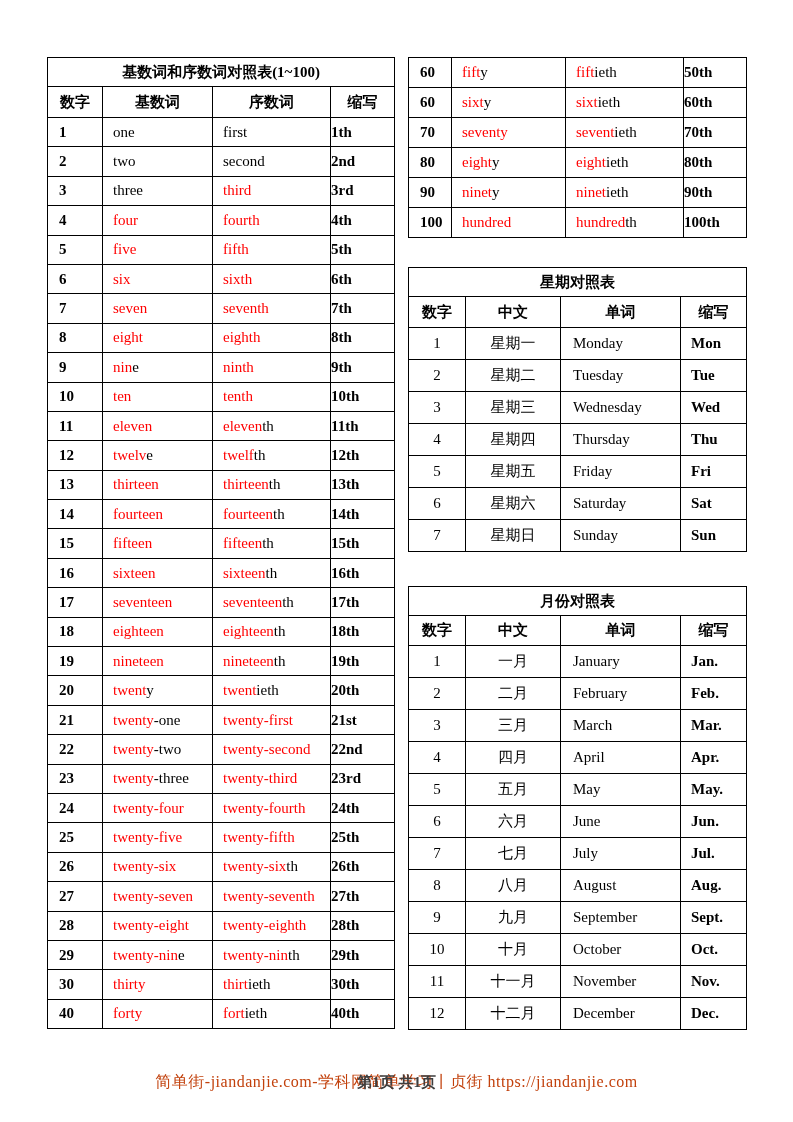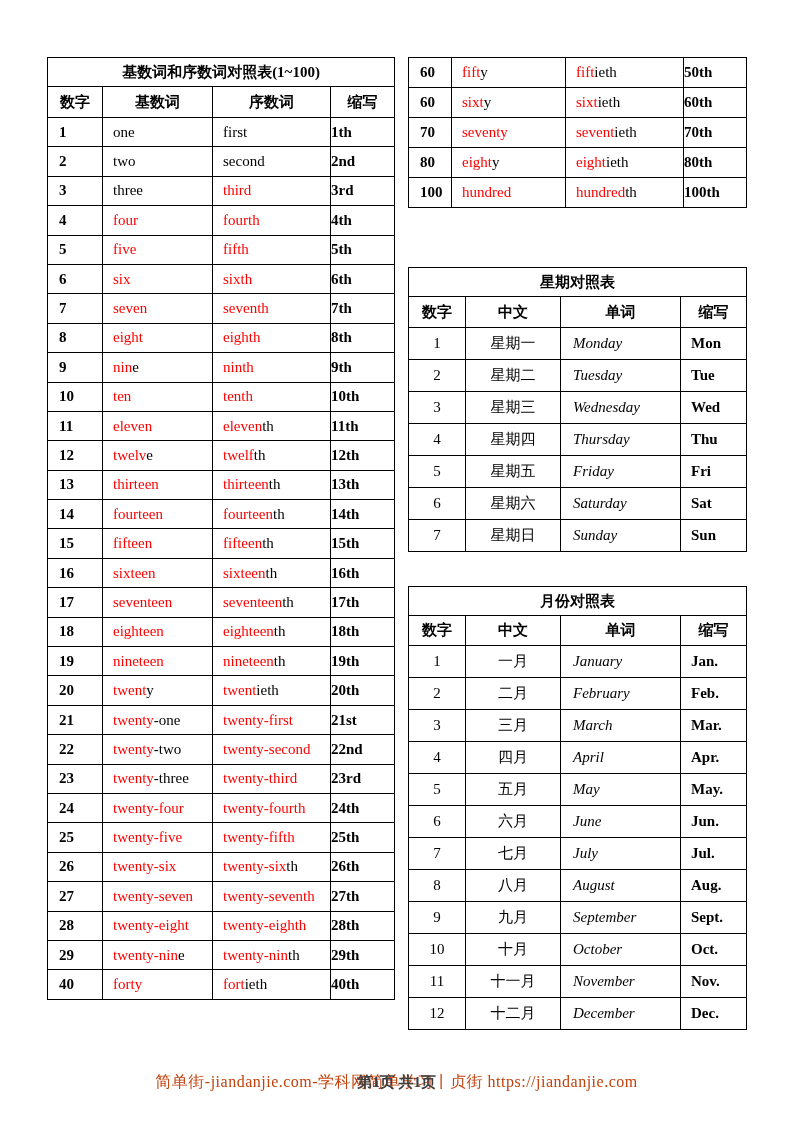--- a/index.html
+++ b/index.html
@@ -9,21 +9,21 @@
   table{border-collapse:collapse;table-layout:fixed;position:absolute;background:#fff;}
   td{border:1px solid #000;font-size:15px;white-space:nowrap;overflow:hidden;vertical-align:middle;}
   .title-cell{height:29px;text-align:center;font-weight:bold;}
   .hcell{text-align:center;font-weight:bold;}
   .rd{color:#ff0000;}
   .num{font-weight:bold;padding-left:11px;}
   .word{padding-left:10px;}
   .abbr{font-weight:bold;}
   .cnum{text-align:center;}
   .cnc{text-align:center;}
-  .enc{padding-left:12px;font-style:italic;}
+  .enc{padding-left:12px;}
   .abl{font-weight:bold;padding-left:10px;}
 
   #tbl-left{left:47px;top:57px;width:347px;}
   #tbl-left .hcell{height:31px;}
   #tbl-left tbody td{height:29.4px;}
 
   #tbl-cont{left:408px;top:57px;width:338px;}
   #tbl-cont tbody td{height:30px;}
 
   #tbl-week{left:408px;top:267px;width:338px;border-radius:32px;}
@@ -231,20 +231,26 @@
           <td class="word"><span class="rd">twenty-eighth</span></td>
           <td class="abbr">28th</td>
         </tr>
         <tr>
           <td class="num">29</td>
           <td class="word"><span class="rd">twenty-nin</span><span>e</span></td>
           <td class="word"><span class="rd">twenty-nin</span><span>th</span></td>
           <td class="abbr">29th</td>
         </tr>
         <tr>
+          <td class="num">30</td>
+          <td class="word"><span class="rd">thirty</span></td>
+          <td class="word"><span class="rd">thirt</span><span>ieth</span></td>
+          <td class="abbr">30th</td>
+        </tr>
+        <tr>
           <td class="num">40</td>
           <td class="word"><span class="rd">forty</span></td>
           <td class="word"><span class="rd">fort</span><span>ieth</span></td>
           <td class="abbr">40th</td>
         </tr>
       </tbody>
   </table>
 
   <table id="tbl-cont">
     <colgroup>
@@ -270,20 +276,26 @@
           <td class="num">70</td>
           <td class="word"><span class="rd">seventy</span></td>
           <td class="word"><span class="rd">sevent</span><span>ieth</span></td>
           <td class="abbr">70th</td>
         </tr>
         <tr>
           <td class="num">80</td>
           <td class="word"><span class="rd">eight</span><span>y</span></td>
           <td class="word"><span class="rd">eight</span><span>ieth</span></td>
           <td class="abbr">80th</td>
+        </tr>
+        <tr>
+          <td class="num">90</td>
+          <td class="word"><span class="rd">ninet</span><span>y</span></td>
+          <td class="word"><span class="rd">ninet</span><span>ieth</span></td>
+          <td class="abbr">90th</td>
         </tr>
         <tr>
           <td class="num">100</td>
           <td class="word"><span class="rd">hundred</span></td>
           <td class="word"><span class="rd">hundred</span><span>th</span></td>
           <td class="abbr">100th</td>
         </tr>
       </tbody>
   </table>
 

